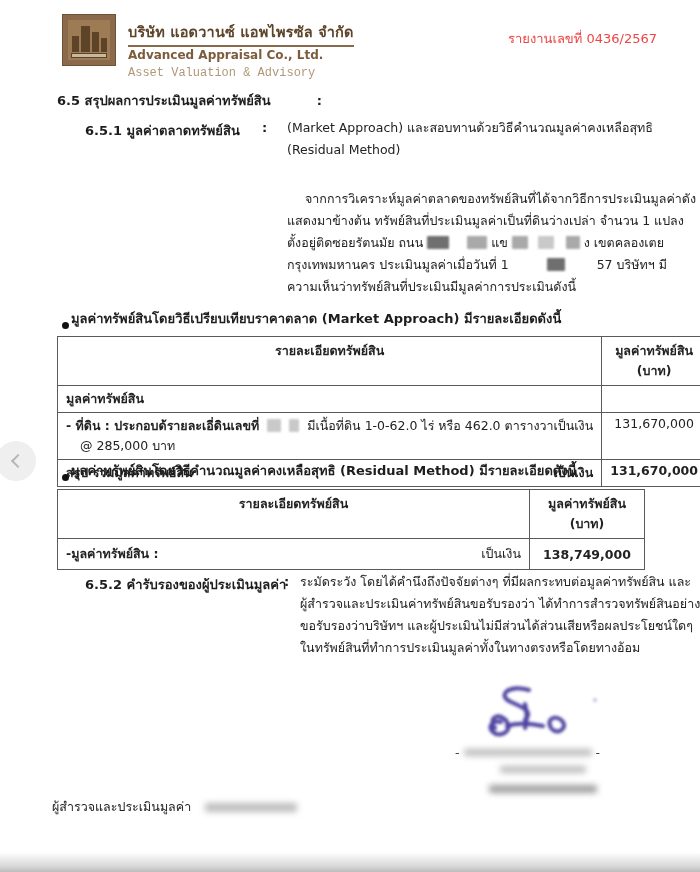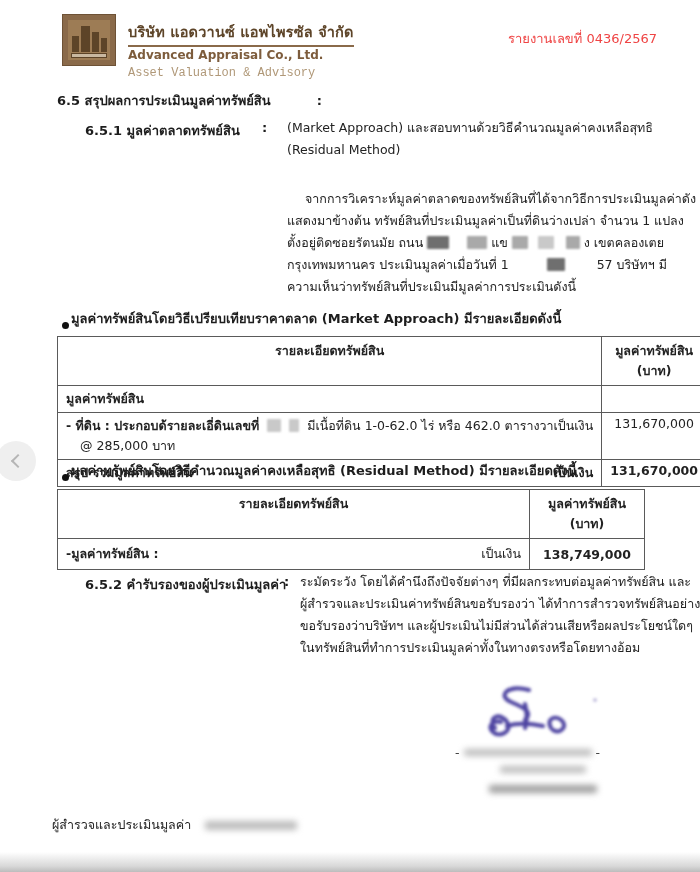--- a/index.html
+++ b/index.html
@@ -208,21 +208,21 @@
   <div class="sig-line-row" style="margin-top:2px;">
     <span style="color:#444;">-</span>
     <div class="blur-blob" style="width:128px; height:7px;"></div>
     <span style="color:#444;">-</span>
   </div>
 
   <div class="blur-blob" style="width:86px; height:7px; margin:6px auto 0;"></div>
   <div class="blur-blob" style="width:108px; height:8px; margin:12px auto 0; background:#9f9f9f;"></div>
 </div>
 
-<div class="abs txt" style="left:52px; top:796px;margin-top:18px;">
+<div class="abs txt" style="left:52px; top:796px;">
   <span>ผู้สำรวจและประเมินมูลค่า</span>
   <span class="blur-blob" style="display:inline-block; width:92px; height:9px; margin-left:10px; vertical-align:-1px;"></span>
 </div>
 
 <button class="abs nav-prev">
   <span class="chev"></span>
 </button>
 
 <div class="abs bottom-fade"></div>
 

